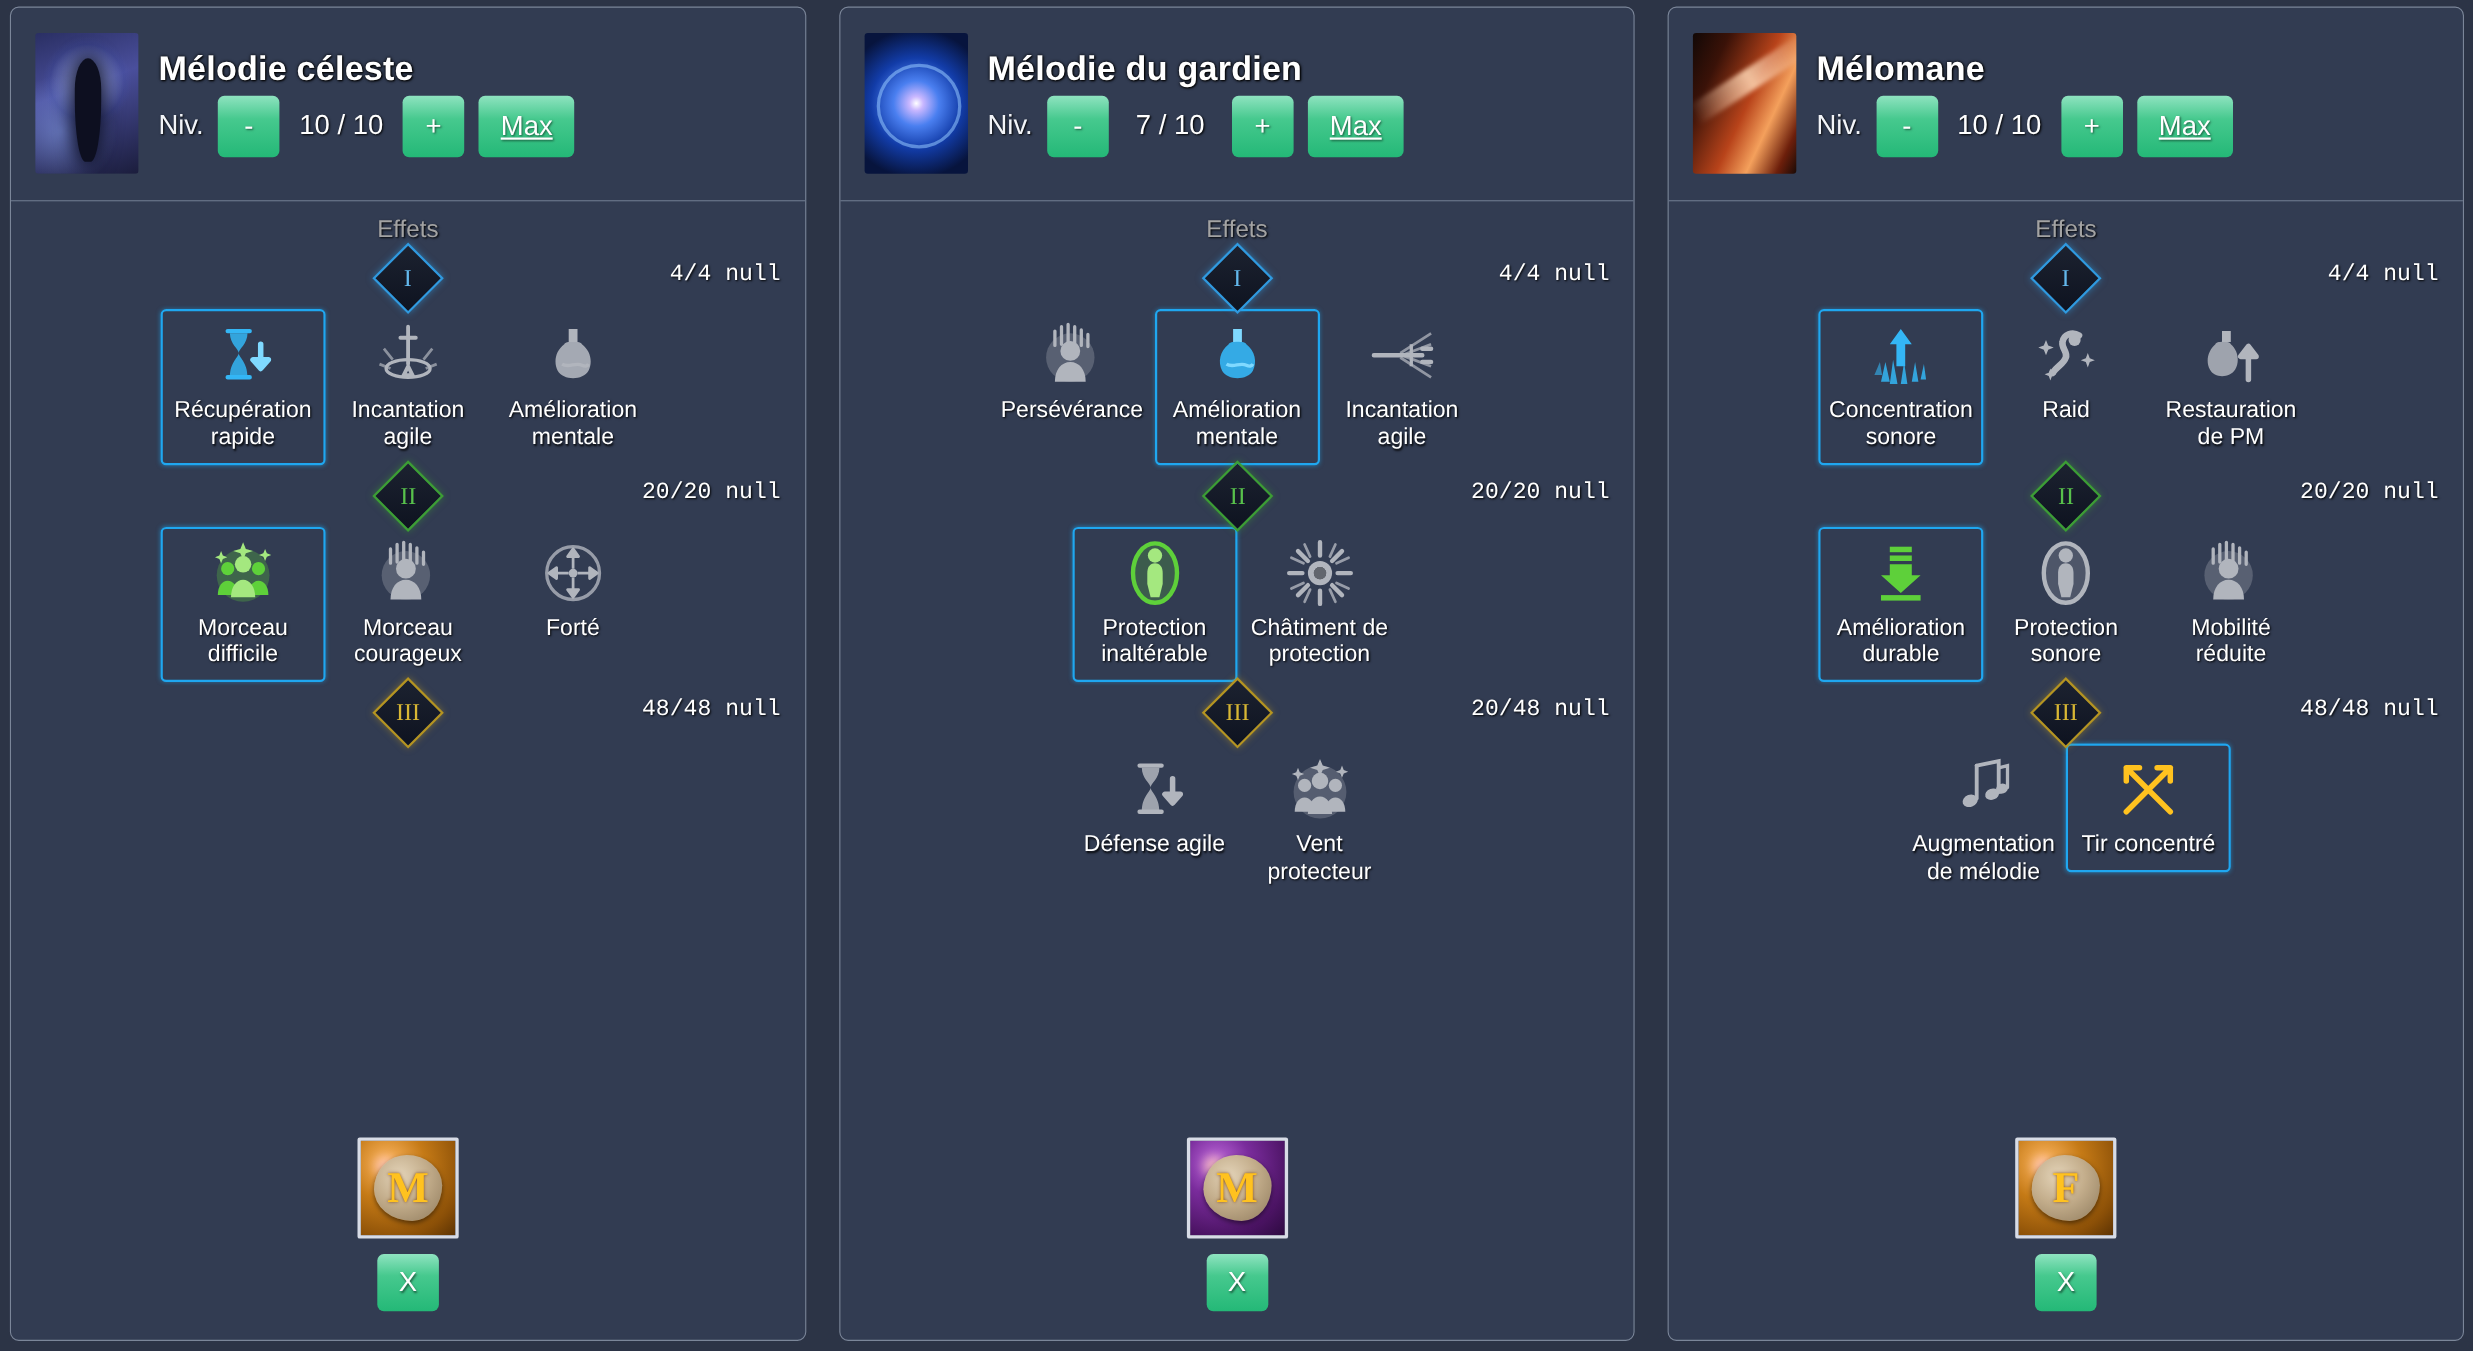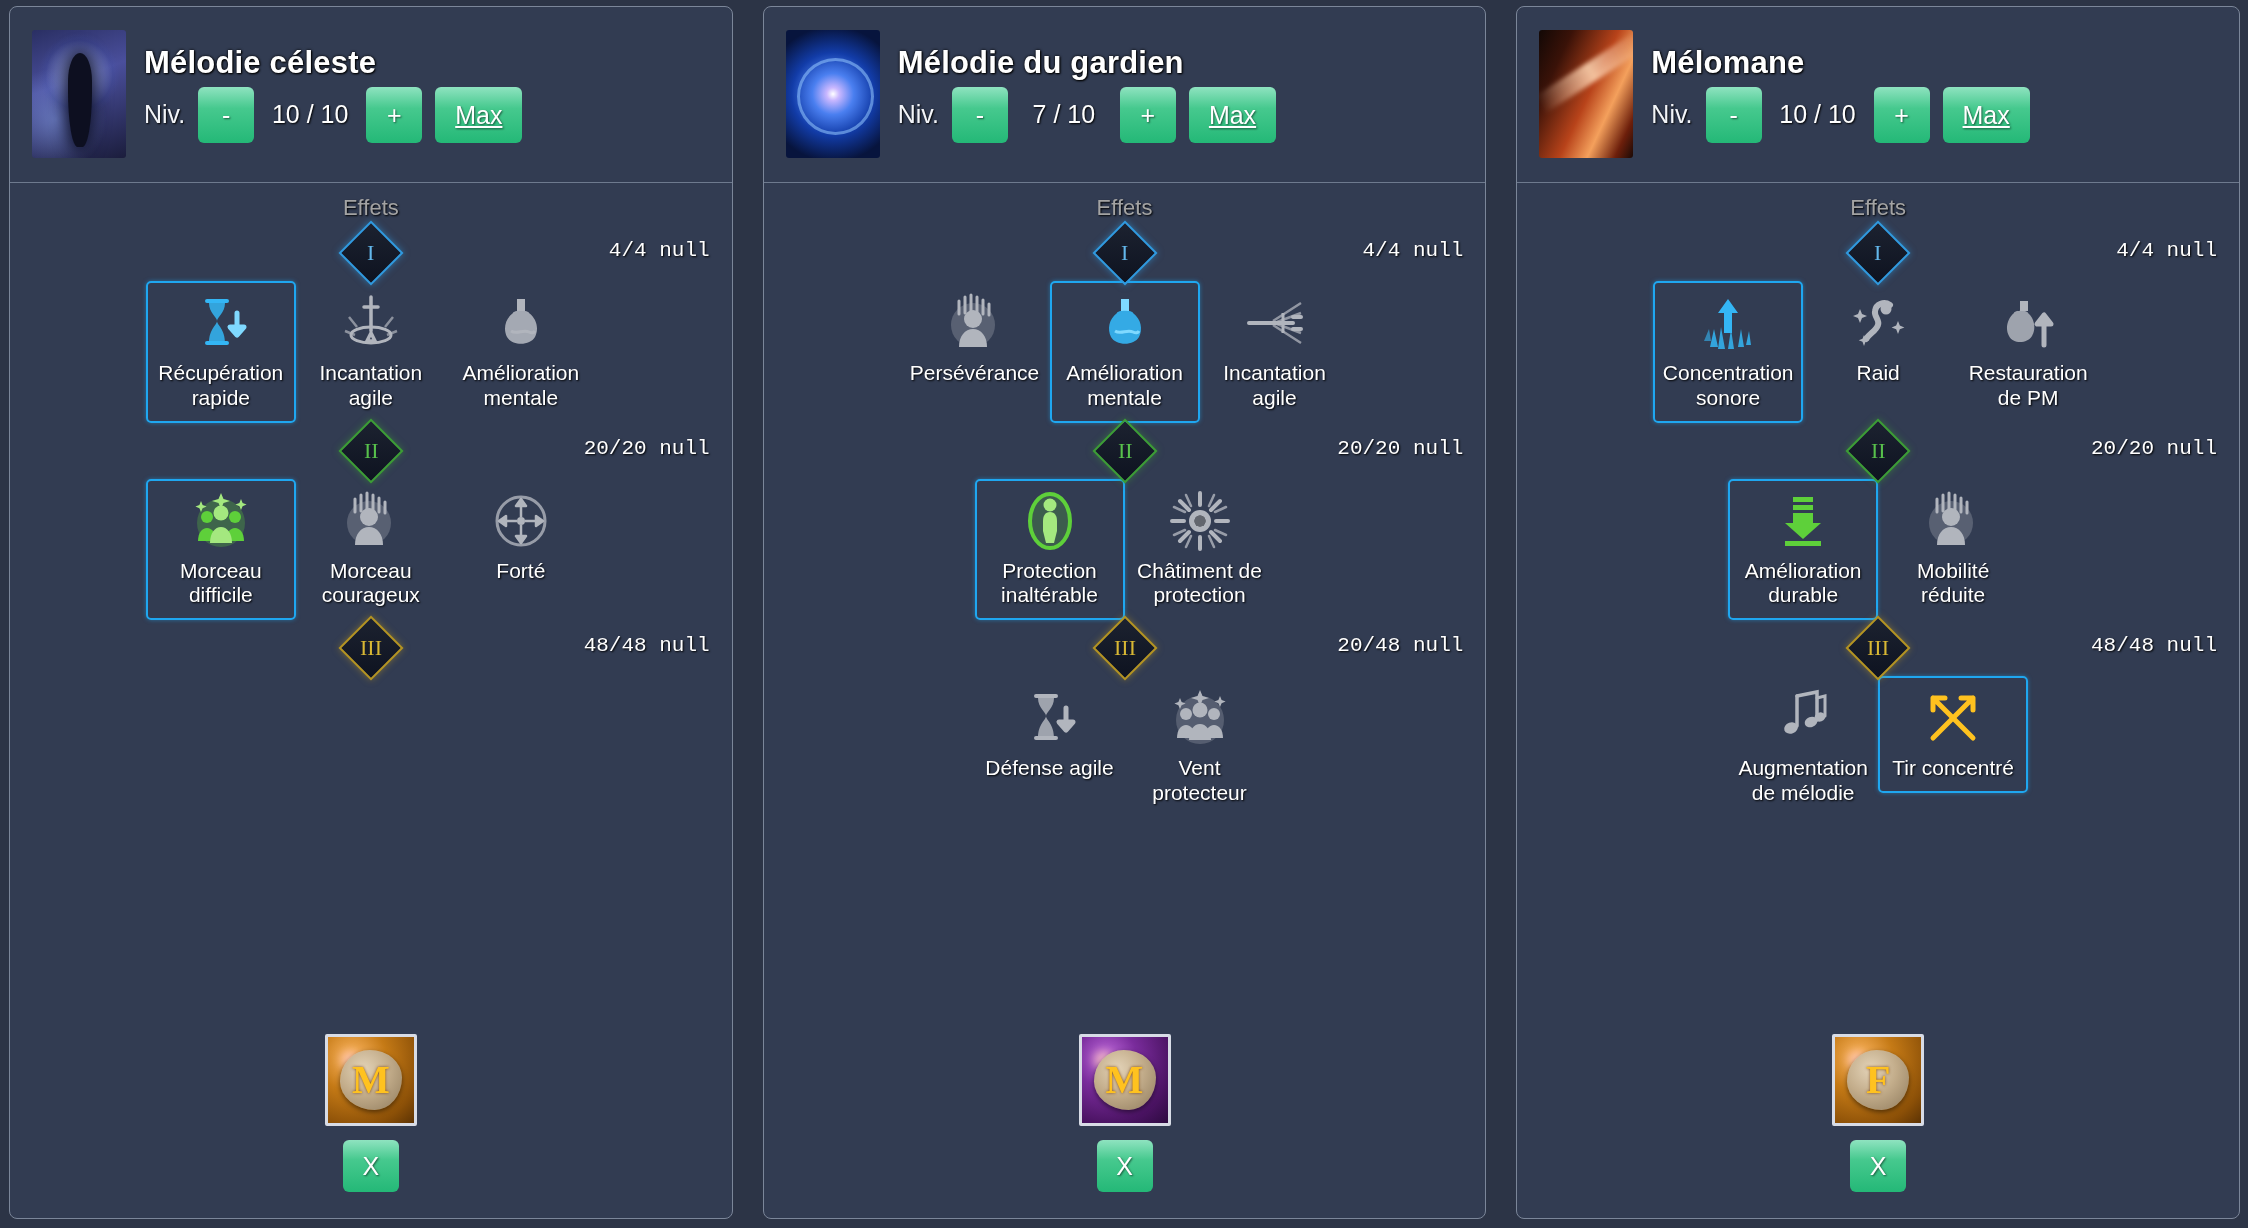--- a/index.html
+++ b/index.html
@@ -568,20 +568,30 @@
                 <rect x="22" y="16" width="20" height="5" fill="#5ed03a"></rect>
                 <path d="M22 24h20v10h8L32 50 14 34h8z" fill="#5ed03a"></path>
                 <rect x="14" y="52" width="36" height="5" fill="#5ed03a"></rect>
               </svg>
             </div>
             <div class="slot-label">Amélioration durable</div>
           </div>
           <div class="slot">
             <div class="slot-icon dim">
               <svg viewBox="0 0 64 64" xmlns="http://www.w3.org/2000/svg">
+                <ellipse cx="32" cy="32" rx="20" ry="27" stroke="#dcdcdc" stroke-width="4" fill="#dcdcdc" fill-opacity=".22"></ellipse>
+                <circle cx="32" cy="16" r="6.5" fill="#ffffff"></circle>
+                <path d="M32 23c5 0 7 4 7 9v10l-3 12h-8l-3-12V32c0-5 2-9 7-9z" fill="#ffffff"></path>
+              </svg>
+            </div>
+            <div class="slot-label">Protection sonore</div>
+          </div>
+          <div class="slot">
+            <div class="slot-icon dim">
+              <svg viewBox="0 0 64 64" xmlns="http://www.w3.org/2000/svg">
                 <circle cx="30" cy="34" r="22" fill="#dcdcdc" opacity=".3"></circle>
                 <path d="M22 6v16M28 4v18M34 6v16M40 9v14M16 10v13M46 13v11" stroke="#ffffff" stroke-width="3" stroke-linecap="round"></path>
                 <circle cx="30" cy="28" r="9" fill="#ffffff"></circle>
                 <path d="M16 56c0-11 6-18 14-18s14 7 14 18z" fill="#ffffff"></path>
               </svg>
             </div>
             <div class="slot-label">Mobilité réduite</div>
           </div>
         </div>
         <div class="tier-row">

